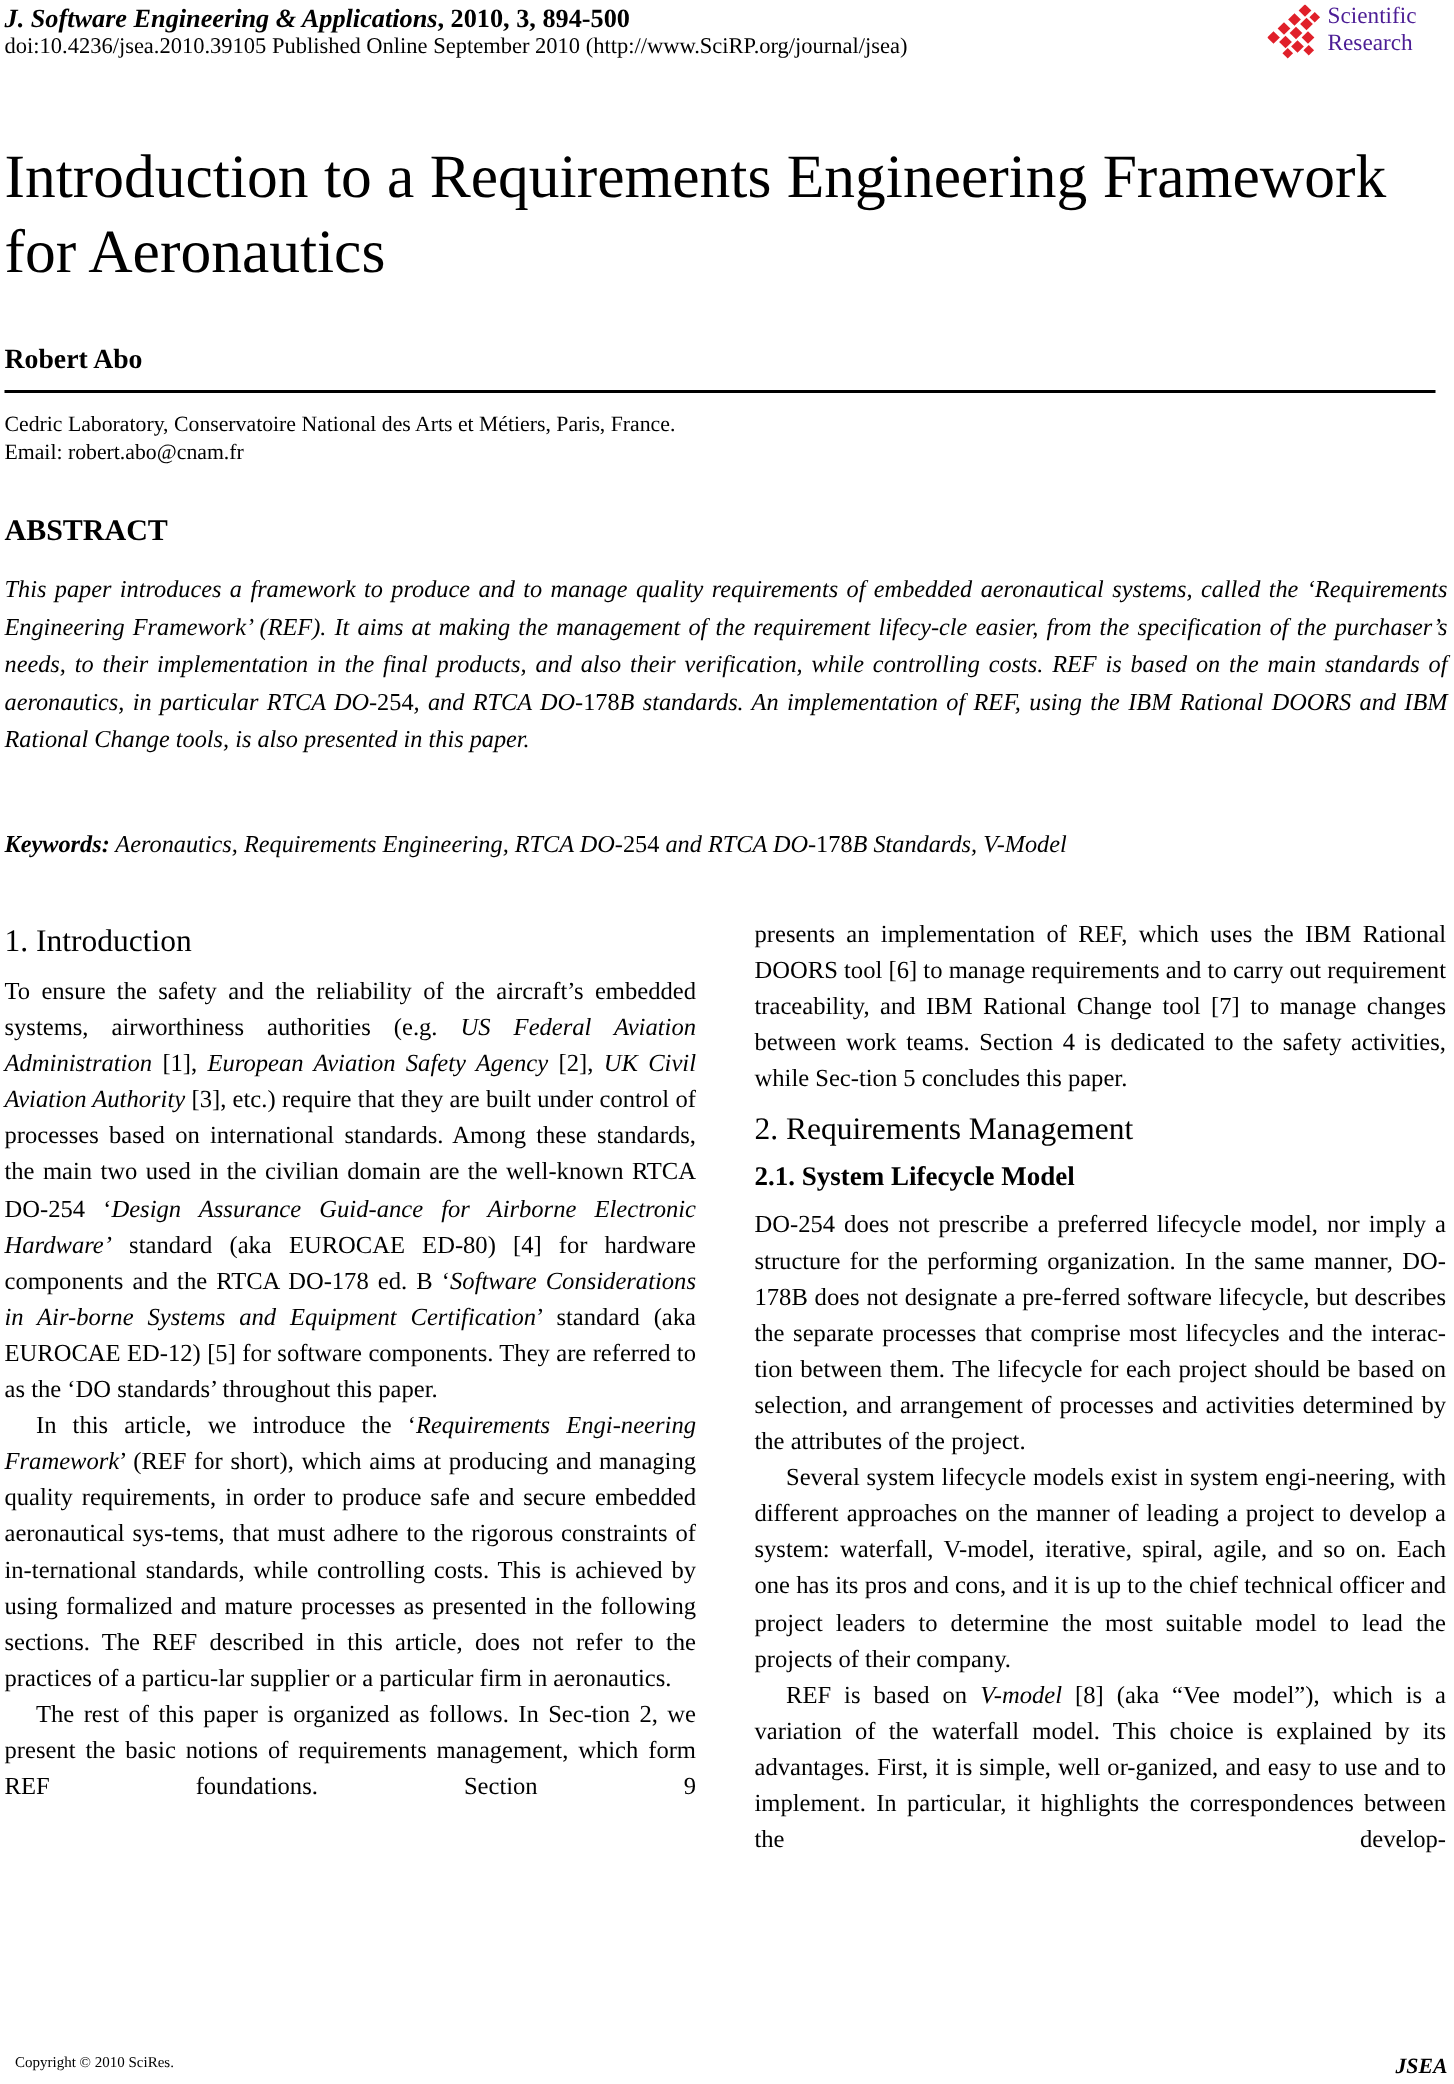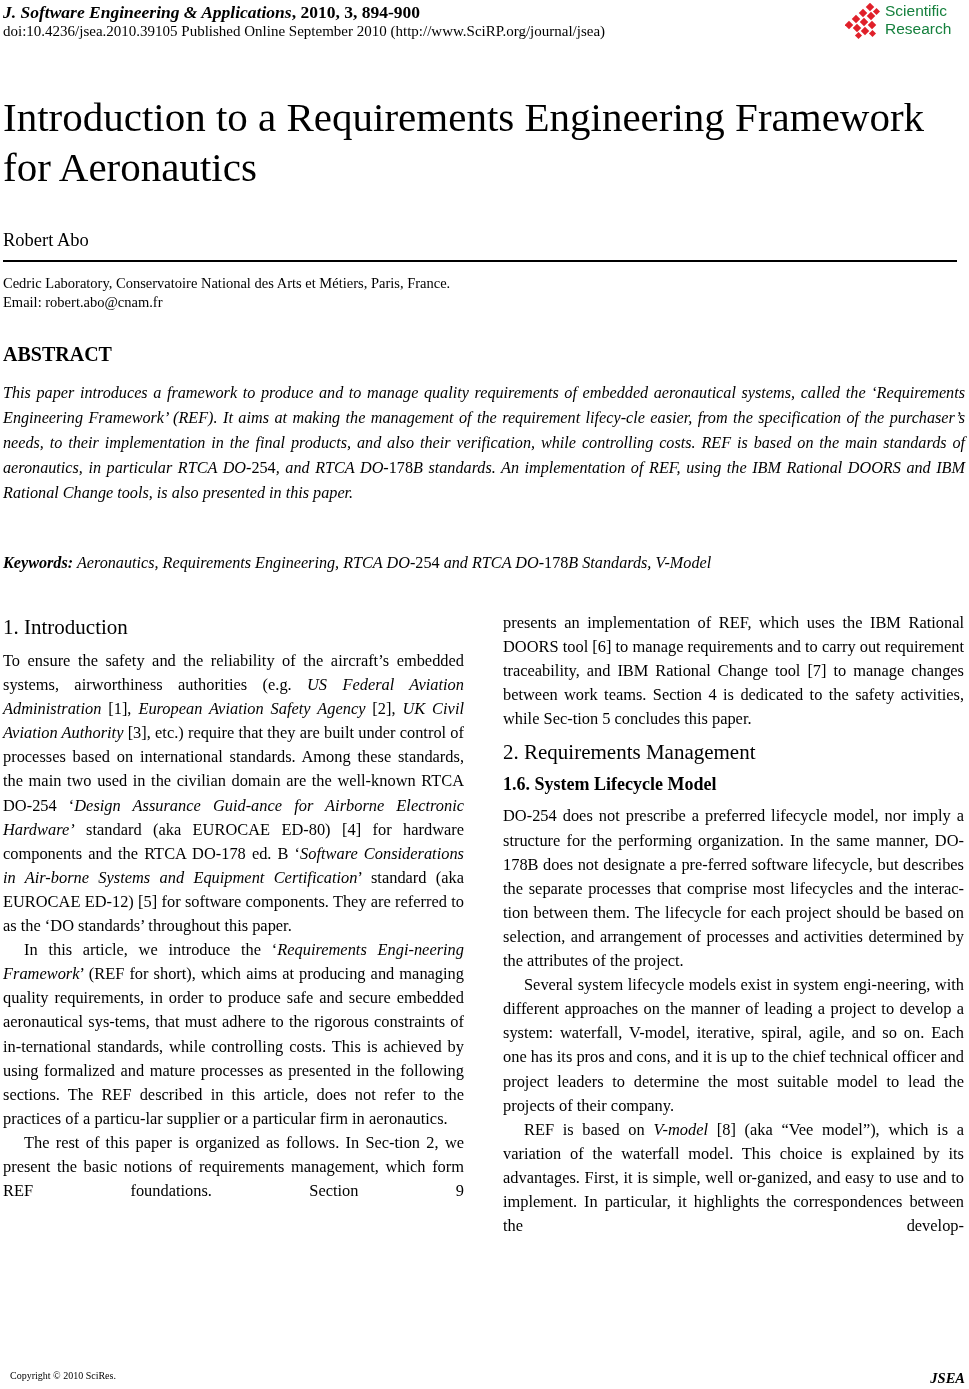--- a/index.html
+++ b/index.html
@@ -5,23 +5,23 @@
   html, body { margin: 0; padding: 0; background: #ffffff; }
   body {
     width: 969px; height: 1389px; position: relative; overflow: hidden;
     font-family: "Liberation Serif", "DejaVu Serif", serif; color: #000;
   }
   .abs { position: absolute; }
   .journal-line { left: 3px; top: 2px; font-size: 17.5px; font-weight: bold; font-style: italic; white-space: nowrap; }
   .journal-line .nonital { font-style: normal; }
   .doi-line { left: 3px; top: 23px; font-size: 15px; white-space: nowrap; }
   .logo { right: 4px; top: 2px; width: 120px; height: 40px; }
-  .logo-text { position: absolute; left: 40px; top: 0; font-family: Liberation Sans, sans-serif; font-size: 15.5px; line-height: 18px; color: #15803d; }
+  .logo-text { position: absolute; left: 40px; top: 0; font-family: Liberation Serif, serif; font-size: 15.5px; line-height: 18px; color: #4c1d95; }
   .title { left: 3px; top: 92px; font-size: 41px; font-weight: normal; line-height: 50px; width: 940px; }
-  .author { left: 3px; top: 230px; font-size: 18.5px; font-weight: normal; }
+  .author { left: 3px; top: 230px; font-size: 18.5px; font-weight: bold; }
   .rule { left: 3px; top: 260px; width: 954px; height: 1.5px; background: #000; }
   .affil { left: 3px; top: 274px; font-size: 14.5px; line-height: 19px; }
   .h-abstract { left: 3px; top: 343px; font-size: 20px; font-weight: bold; }
   .abstract { left: 3px; top: 381px; width: 962px; font-size: 16.2px; font-style: italic; line-height: 25px; text-align: justify; }
   .abstract .up { font-style: normal; }
   .keywords { left: 3px; top: 554px; font-size: 16.2px; font-style: italic; white-space: nowrap; }
   .keywords b { font-weight: bold; }
   .keywords .up { font-style: normal; }
   .col { width: 461px; font-size: 16.4px; line-height: 24.1px; text-align: justify; }
   .col p { margin: 0; }
@@ -31,21 +31,21 @@
   .col2 { left: 503px; top: 611px; }
   .h1 { font-size: 21px; font-weight: normal; line-height: 26px; margin: 0 0 9px 0; text-align: left; }
   .h1b { margin: 8px 0 8px 0; }
   .h2 { font-size: 18px; font-weight: bold; line-height: 22px; margin: 0 0 9px 0; text-align: left; }
   .footer-left { left: 10px; top: 1370px; font-size: 10px; }
   .footer-right { right: 4px; top: 1370px; font-size: 14.5px; font-weight: bold; font-style: italic; }
 </style>
 </head>
 <body>
 
-<div class="abs journal-line"><span>J. Software Engineering &amp; Applications</span><span class="nonital">, 2010, 3, 894-900</span></div>
+<div class="abs journal-line"><span>J. Software Engineering &amp; Applications</span><span class="nonital">, 2010, 3, 894-500</span></div>
 <div class="abs doi-line">doi:10.4236/jsea.2010.39105 Published Online September 2010 (http://www.SciRP.org/journal/jsea)</div>
 
 <div class="abs logo">
   <svg width="38" height="38" viewBox="0 0 38 38" style="position:absolute;left:0;top:1px;">
     <g fill="#e0202a">
       <rect x="22" y="1" width="6" height="6" transform="rotate(45 25 4)"></rect>
       <rect x="29" y="6" width="5" height="5" transform="rotate(45 31.5 8.5)"></rect>
       <rect x="15" y="7" width="6" height="6" transform="rotate(45 18 10)"></rect>
       <rect x="23" y="10" width="6" height="6" transform="rotate(45 26 13)"></rect>
       <rect x="8" y="13" width="6" height="6" transform="rotate(45 11 16)"></rect>
@@ -80,20 +80,20 @@
 <div class="abs col col1">
   <div class="h1">1. Introduction</div>
   <p><span>To ensure the safety and the reliability of the aircraft’s embedded systems, airworthiness authorities (e.g. </span><i>US Federal Aviation Administration</i><span> [1], </span><i>European Aviation Safety Agency</i><span> [2], </span><i>UK Civil Aviation Authority</i><span> [3], etc.) require that they are built under control of processes based on international standards. Among these standards, the main two used in the civilian domain are the well-known RTCA DO-254 ‘</span><i>Design Assurance Guid-ance for Airborne Electronic Hardware’</i><span> standard (aka EUROCAE ED-80) [4] for hardware components and the RTCA DO-178 ed. B ‘</span><i>Software Considerations in Air-borne Systems and Equipment Certification</i><span>’ standard (aka EUROCAE ED-12) [5] for software components. They are referred to as the ‘DO standards’ throughout this paper.</span></p>
   <p class="ind"><span>In this article, we introduce the ‘</span><i>Requirements Engi-neering Framework</i><span>’ (REF for short), which aims at producing and managing quality requirements, in order to produce safe and secure embedded aeronautical sys-tems, that must adhere to the rigorous constraints of in-ternational standards, while controlling costs. This is achieved by using formalized and mature processes as presented in the following sections. The REF described in this article, does not refer to the practices of a particu-lar supplier or a particular firm in aeronautics.</span></p>
   <p class="ind" style="text-align-last: justify;">The rest of this paper is organized as follows. In Sec-tion 2, we present the basic notions of requirements management, which form REF foundations. Section 9</p>
 </div>
 
 <div class="abs col col2">
   <p>presents an implementation of REF, which uses the IBM Rational DOORS tool [6] to manage requirements and to carry out requirement traceability, and IBM Rational Change tool [7] to manage changes between work teams. Section 4 is dedicated to the safety activities, while Sec-tion 5 concludes this paper.</p>
   <div class="h1 h1b">2. Requirements Management</div>
-  <div class="h2">1.6. System Lifecycle Model</div>
+  <div class="h2">2.1. System Lifecycle Model</div>
   <p>DO-254 does not prescribe a preferred lifecycle model, nor imply a structure for the performing organization. In the same manner, DO-178B does not designate a pre-ferred software lifecycle, but describes the separate processes that comprise most lifecycles and the interac-tion between them. The lifecycle for each project should be based on selection, and arrangement of processes and activities determined by the attributes of the project.</p>
   <p class="ind">Several system lifecycle models exist in system engi-neering, with different approaches on the manner of leading a project to develop a system: waterfall, V-model, iterative, spiral, agile, and so on. Each one has its pros and cons, and it is up to the chief technical officer and project leaders to determine the most suitable model to lead the projects of their company.</p>
   <p class="ind" style="text-align-last: justify;"><span>REF is based on </span><i>V-model</i><span> [8] (aka “Vee model”), which is a variation of the waterfall model. This choice is explained by its advantages. First, it is simple, well or-ganized, and easy to use and to implement. In particular, it highlights the correspondences between the develop-</span></p>
 </div>
 
 <div class="abs footer-left">Copyright © 2010 SciRes.</div>
 <div class="abs footer-right">JSEA</div>
 
 </body></html>

